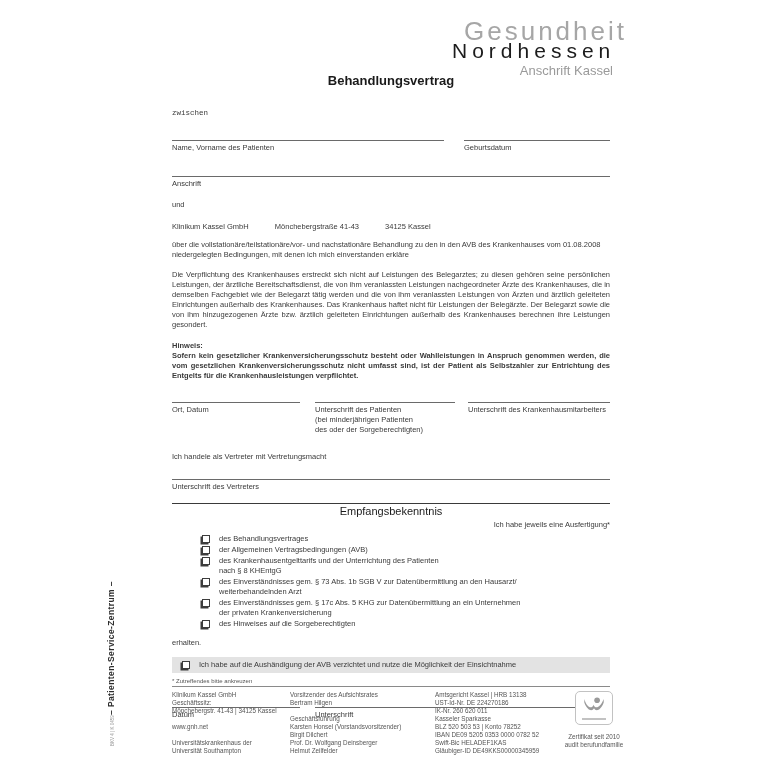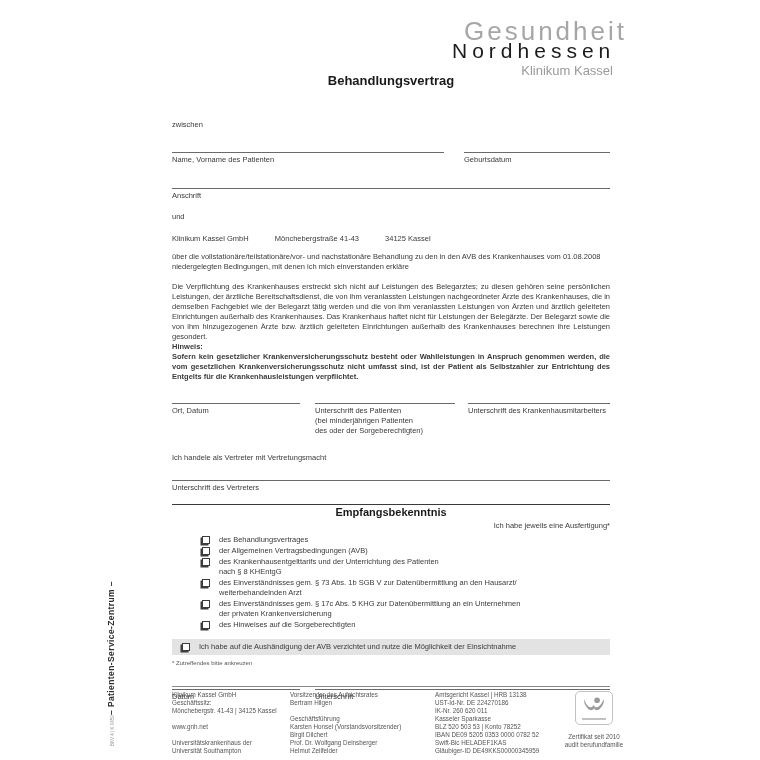--- a/index.html
+++ b/index.html
@@ -33,40 +33,40 @@
   .doc-title{
     position:absolute;top:73px;left:172px;width:438px;text-align:center;
     font-size:13px;font-weight:bold;color:#1a1a1a;
   }
 
   
   .main{position:absolute;left:172px;top:104px;width:438px;font-size:7.5px;line-height:10px;}
   .pre{white-space:pre-line;}
   .rule-top{border-top:1px solid #6a6a6a;padding-top:2px;}
 
-  .lbl-zwischen{margin-top:16px;}
+  .lbl-zwischen{margin-top:4px;font-family:Liberation Mono, monospace;}
   .field-row{display:flex;margin-top:22px;}
   .f-name{width:272px;margin-right:20px;}
   .f-birth{width:146px;}
   .f-anschrift{margin-top:23px;}
   .lbl-und{margin-top:11px;}
   .clinic{margin-top:12px;}
   .clinic span{display:inline-block;margin-right:24px;}
   .intro-par{margin-top:8px;}
   .just{text-align:justify;}
   .oblig-par{margin-top:10px;}
-  .notice{font-weight:bold;}
+  .notice{margin-top:11px;font-weight:bold;}
   .sig-row{display:flex;margin-top:21px;}
   .sig1{width:128px;margin-right:15px;}
   .sig2{width:140px;margin-right:13px;}
   .sig3{width:142px;}
   .rep-line{margin-top:17px;}
   .rep-sig{margin-top:17px;}
   .divider{border-top:1.4px solid #3a3a3a;margin-top:11px;}
-  .receipt-title{text-align:center;font-size:11px;font-weight:bold;color:#1a1a1a;margin-top:1px;line-height:13px;}
+  .receipt-title{text-align:center;font-size:11px;font-weight:normal;color:#1a1a1a;margin-top:1px;line-height:13px;}
   .receipt-intro{margin-top:2px;text-align:right;}
   .chk-list{margin-top:4px;margin-left:28px;}
   .chk-item{display:flex;margin-bottom:1px;}
   .chk-box{
     flex:0 0 auto;width:6px;height:6px;border:1px solid #3c3c3c;background:#fff;
     box-shadow:-1.5px 1.5px 0 0 #3c3c3c;margin:1px 9px 0 2px;
   }
   .erhalten{margin-top:9px;}
   .waiver-bar{margin-top:9px;background:#e3e3e3;display:flex;align-items:center;padding:3px 8px;}
   .waiver-bar .chk-box{margin-top:0;}
@@ -96,21 +96,21 @@
 <body>
 
 <div class="page">
 
   <div class="side-label">– Patienten-Service-Zentrum –</div>
   <div class="side-code">BKV 4 | K 0459</div>
 
   <div class="brand">
     <div class="brand-l1">Gesundheit</div>
     <div class="brand-l2">Nordhessen</div>
-    <div class="brand-l3">Klinikum Kassel</div>
+    <div class="brand-l3">Anschrift Kassel</div>
   </div>
 
   <div class="doc-title">Behandlungsvertrag</div>
 
   <div class="main">
 
     <div class="lbl-zwischen">zwischen</div>
 
     <div class="field-row">
       <div class="f-name rule-top">
@@ -186,20 +186,21 @@
         <span class="chk-box"></span>
         <span class="pre">des Einverständnisses gem. § 17c Abs. 5 KHG zur Datenübermittlung an ein Unternehmen
 der privaten Krankenversicherung</span>
       </div>
       <div class="chk-item">
         <span class="chk-box"></span>
         <span class="pre">des Hinweises auf die Sorgeberechtigten</span>
       </div>
     </div>
 
+    <div class="erhalten">erhalten.</div>
 
     <div class="waiver-bar">
       <span class="chk-box"></span>
       <span>Ich habe auf die Aushändigung der AVB verzichtet und nutze die Möglichkeit der Einsichtnahme</span>
     </div>
 
     <div class="footnote">* Zutreffendes bitte ankreuzen</div>
 
     <div class="date-row">
       <div class="d-date rule-top">

